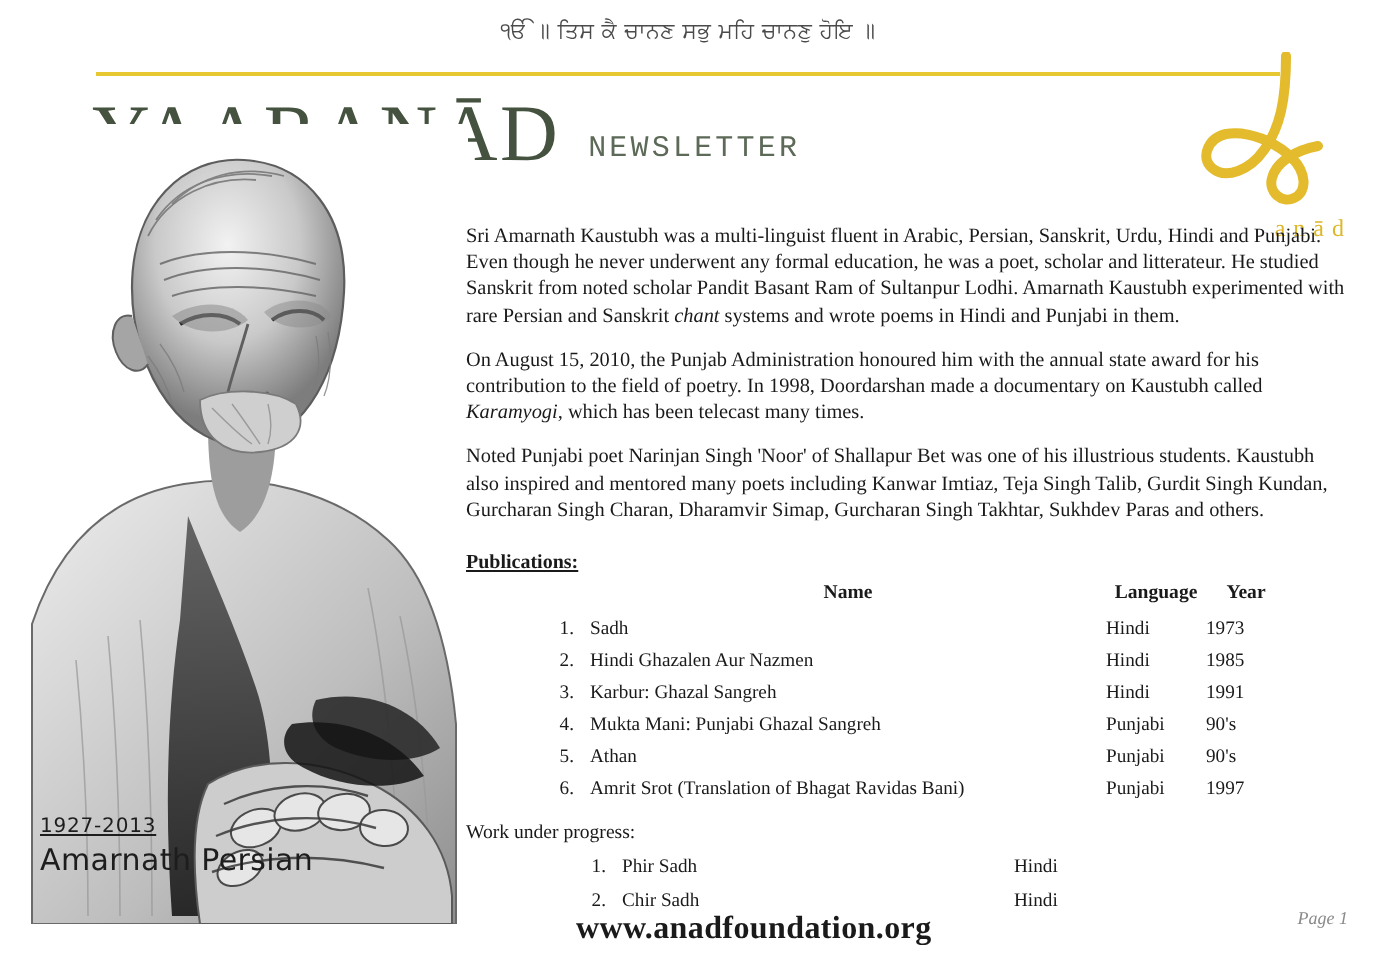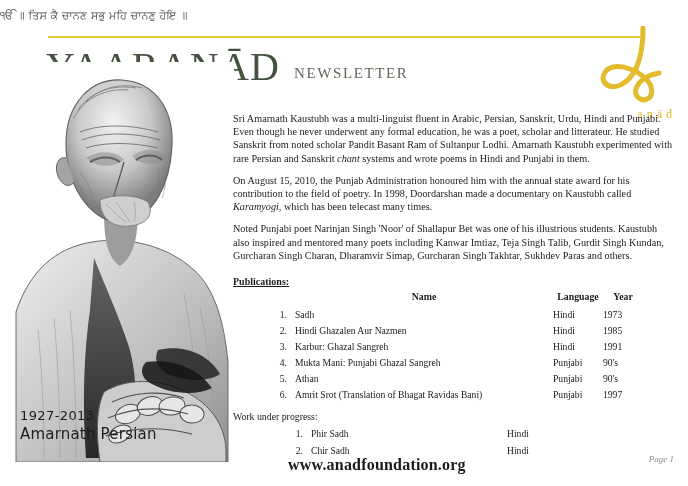--- a/index.html
+++ b/index.html
@@ -17,20 +17,21 @@
     background: #ffffff;
     overflow: hidden;
   }
 
   
   .gurmukhi-line {
     position: absolute;
     top: 9px;
     left: 0;
     width: 688px;
+    text-align: center;
     font-family: "DejaVu Sans", sans-serif;
     font-size: 11px;
     color: #4b4b4b;
     letter-spacing: 0.2px;
     white-space: nowrap;
   }
 
   
   .gold-rule {
     position: absolute;
@@ -51,21 +52,21 @@
   }
   .masthead-title {
     font-family: "Liberation Serif", serif;
     font-size: 40px;
     line-height: 42px;
     letter-spacing: 1.2px;
     color: #44523f;
     font-weight: normal;
   }
   .masthead-sub {
-    font-family: Liberation Serif, serif;
+    font-family: Liberation Mono, monospace;
     font-size: 15px;
     letter-spacing: 1.6px;
     color: #5d6a58;
     margin-left: 14px;
     position: relative;
     top: -2px;
   }
 
   
   .logo-wrap {
@@ -101,23 +102,24 @@
 
   
   .caption {
     position: absolute;
     left: 20px;
     top: 408px;
     font-family: "DejaVu Sans", sans-serif;
     color: #1d1d1d;
   }
   .caption-dates {
-    font-size: 13px;
+    font-size: 10px;
     letter-spacing: 0.4px;
     margin-bottom: 2px;
+    text-decoration: underline;
   }
   .caption-name {
     font-size: 15px;
     letter-spacing: 0.2px;
   }
 
   
   .article {
     position: absolute;
     top: 112px;

